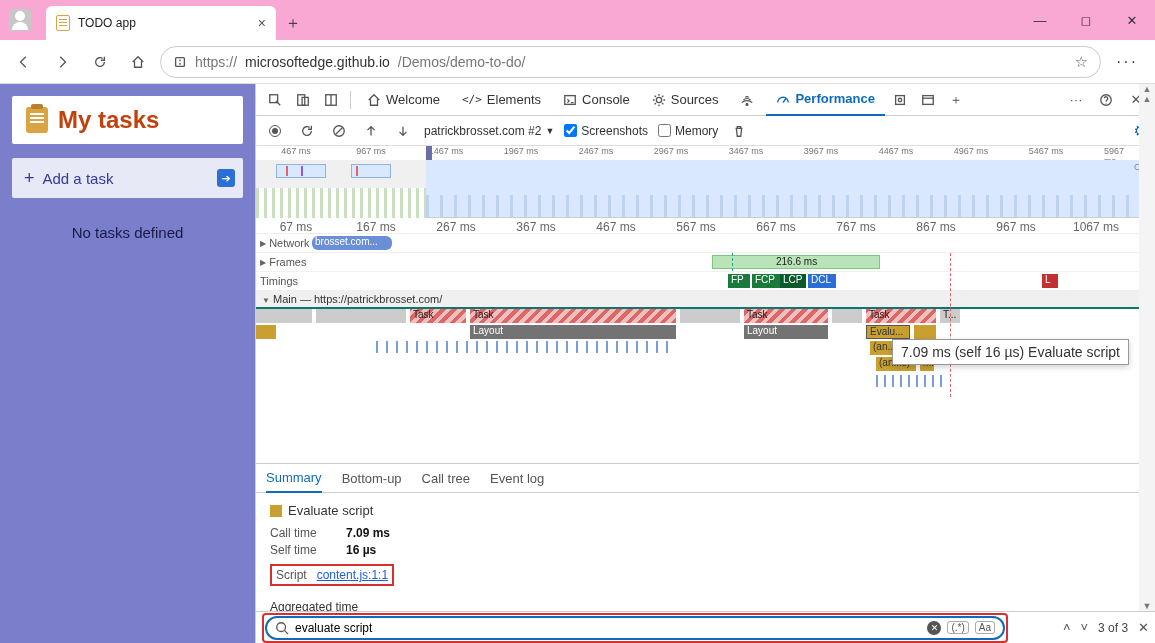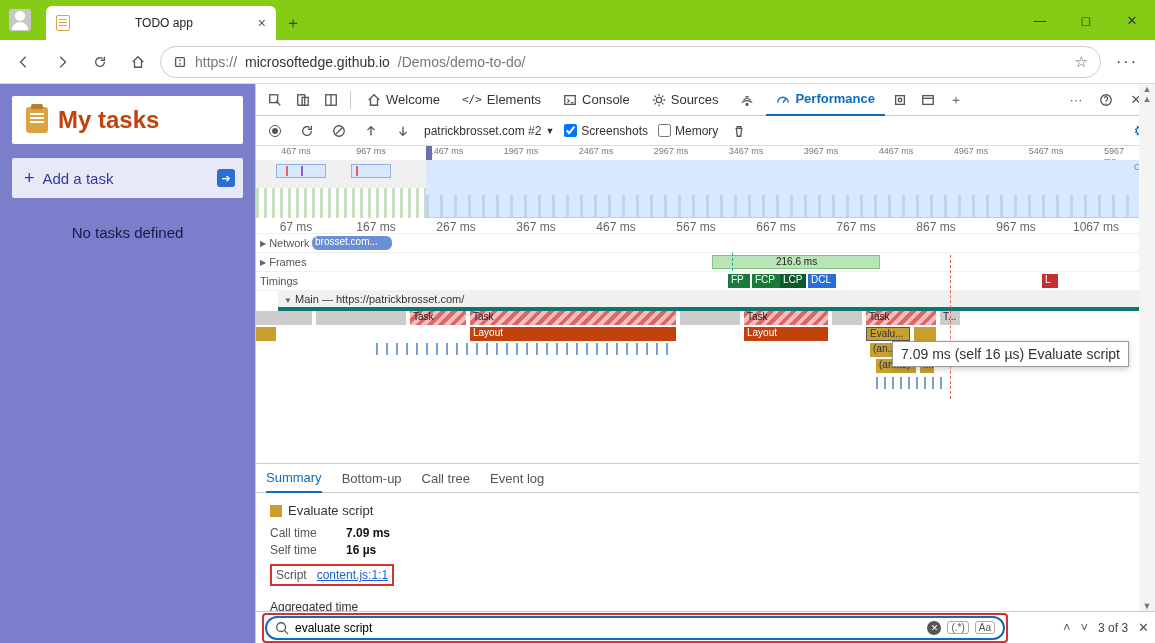--- a/index.html
+++ b/index.html
@@ -1,19 +1,19 @@
 <!DOCTYPE html>
 <html><head>
 <meta charset="utf-8">
 <style>
 * { margin: 0; padding: 0; box-sizing: border-box; font-family: "Segoe UI", Arial, sans-serif; }
 body { width: 1155px; height: 643px; background: #fff; overflow: hidden; font-size: 12px; color: #333; }
 
 
-.titlebar { height: 40px; background: #84cc16; display: flex; align-items: flex-end; text-align: center; }
+.titlebar { height: 40px; background: #f9a8d4; display: flex; align-items: flex-end; }
 .profile-box { width: 40px; height: 40px; display:flex; align-items:center; justify-content:center; }
 .profile-ico { width: 22px; height: 22px; background:#c7c7c7; border-radius:3px; position:relative; }
 .profile-ico::before { content:""; position:absolute; width:10px; height:10px; background:#fff; border-radius:50%; top:2px; left:6px;}
 .profile-ico::after { content:""; position:absolute; width:16px; height:8px; background:#fff; border-radius:8px 8px 0 0; bottom:1px; left:3px;}
 .tab { height: 34px; background: #fff; border-radius: 6px 6px 0 0; display:flex; align-items:center; padding: 0 10px; gap:8px; min-width: 230px; margin-left: 6px; }
 .tab-favicon { width:14px; height:16px; background:#fff; border:1px solid #d9a441; border-radius:2px; position:relative;}
 .tab-favicon::after{content:""; position:absolute; left:2px; right:2px; top:3px; height:1px; background:#d9a441; box-shadow:0 3px 0 #d9a441, 0 6px 0 #d9a441;}
 .tab-title { font-size: 12px; color:#222; flex:1;}
 .tab-close { font-size:14px; color:#555; cursor:pointer;}
 .newtab { width:34px; height:34px; display:flex; align-items:center; justify-content:center; font-size:16px; color:#444; cursor:pointer;}
@@ -85,24 +85,24 @@
 .track-body { flex:1; position:relative; height:18px;}
 .triangle{ font-size:8px; color:#666;}
 .bar { position:absolute; height:14px; top:2px; font-size:10px; color:#222; padding:0 3px; overflow:hidden; white-space:nowrap;}
 .net-bar { background:#6a8fd6; color:#fff;border-radius:6px;}
 .frame-bar { background:#b8e4b8; border:1px solid #7fc77f;}
 .timing-fp { background:#1a7a3c; color:#fff;}
 .timing-fcp{ background:#1a7a3c; color:#fff;}
 .timing-lcp{ background:#0a5a2c; color:#fff;}
 .timing-dcl{ background:#2a6fd6; color:#fff;}
 .timing-l { background:#c43030; color:#fff;}
-.main-head { background:#f0f0f0; font-size:11px; padding:2px 6px; color:#333; border-bottom:4px solid #0f766e;margin-left:22px;}
+.main-head { background:#f0f0f0; font-size:11px; padding:2px 6px; color:#333; border-bottom:2px solid #0f766e;}
 .flame { position:relative; height:88px; background:#fff;}
 .task-bar { background:repeating-linear-gradient(-45deg,#d66 0,#d66 4px,#f0c0c0 4px,#f0c0c0 8px); color:#222;}
-.layout-bar { background:#c2410c; color:#fff;}
+.layout-bar { background:#737373; color:#fff;}
 .gray-bar { background:#ccc;}
 .gold-bar { background:#c9a030; color:#333;}
 .tooltip { position:absolute; background:#fff; border:1px solid #999; padding:4px 8px; font-size:14px; white-space:nowrap; box-shadow:0 2px 6px rgba(0,0,0,0.2); z-index:10;}
 
 
 .bottom-tabs { height:30px; border-top:1px solid #ccc; border-bottom:1px solid #ccc; display:flex; align-items:center; padding:0 10px; gap:20px; font-size:13px;}
 .bottom-tabs .btab { cursor:pointer; color:#555; height:30px; display:flex; align-items:center;}
 .bottom-tabs .btab.active { color:#0f6cbd; border-bottom:2px solid #0f6cbd;}
 
 

